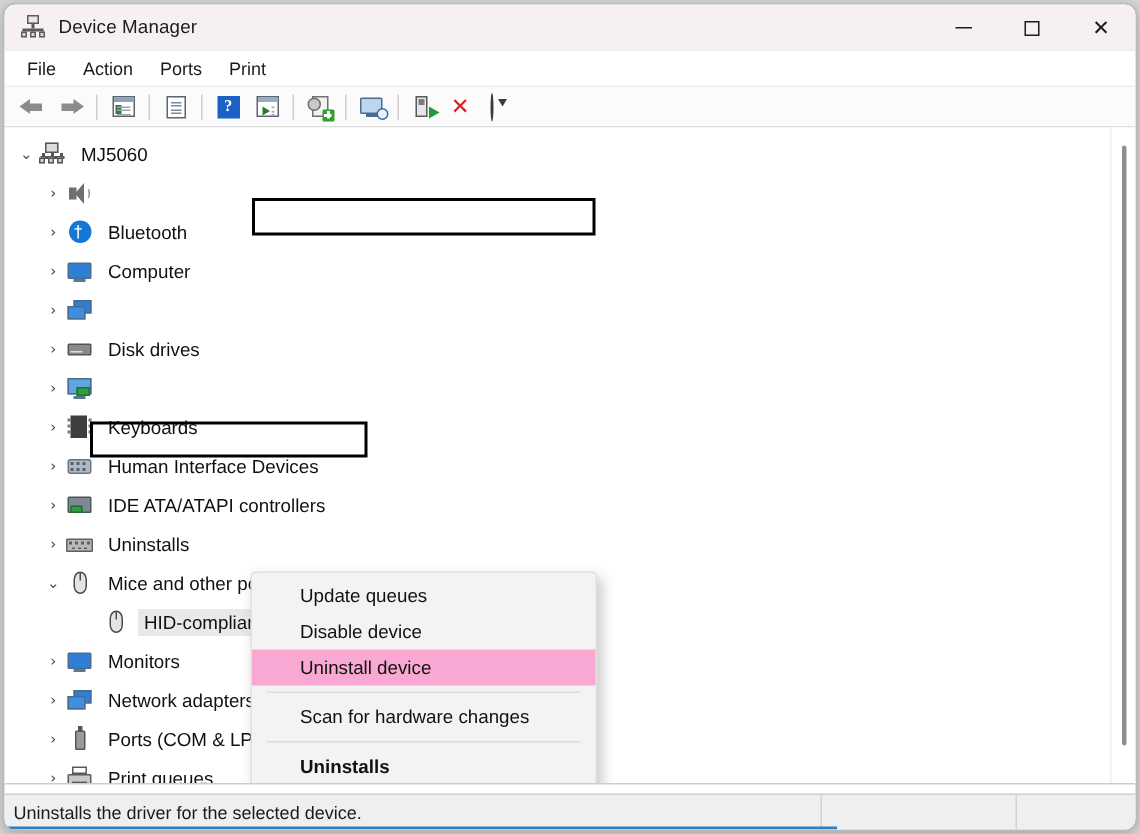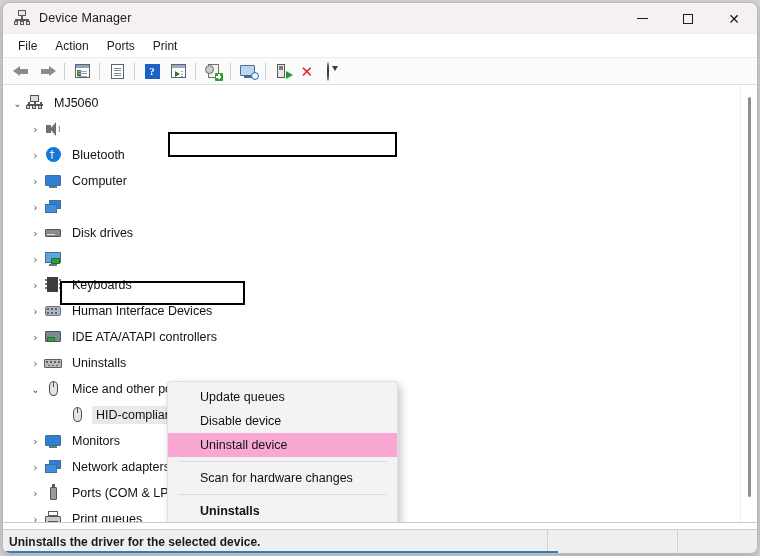--- a/index.html
+++ b/index.html
@@ -304,21 +304,20 @@
   
   #statusbar {
     position: absolute; left: 0; right: 0; bottom: 0;
     height: 24px;
     background: #efefef;
     border-top: 1px solid #cfcfcf;
     display: flex;
     align-items: center;
     font-size: 12px;
     color: #1b1b1b;
-    font-weight: bold;
   }
   .sb-panel {
     height: 24px; display: flex; align-items: center;
     padding-left: 6px;
   }
   .sb-main { flex: 0 0 545px; border-right: 1px solid #d2d2d2; }
   .sb-mid  { flex: 0 0 130px; border-right: 1px solid #d2d2d2; }
   .sb-end  { flex: 1; }
   #sb-underline {
     position: absolute; left: 2px; bottom: 0px;

